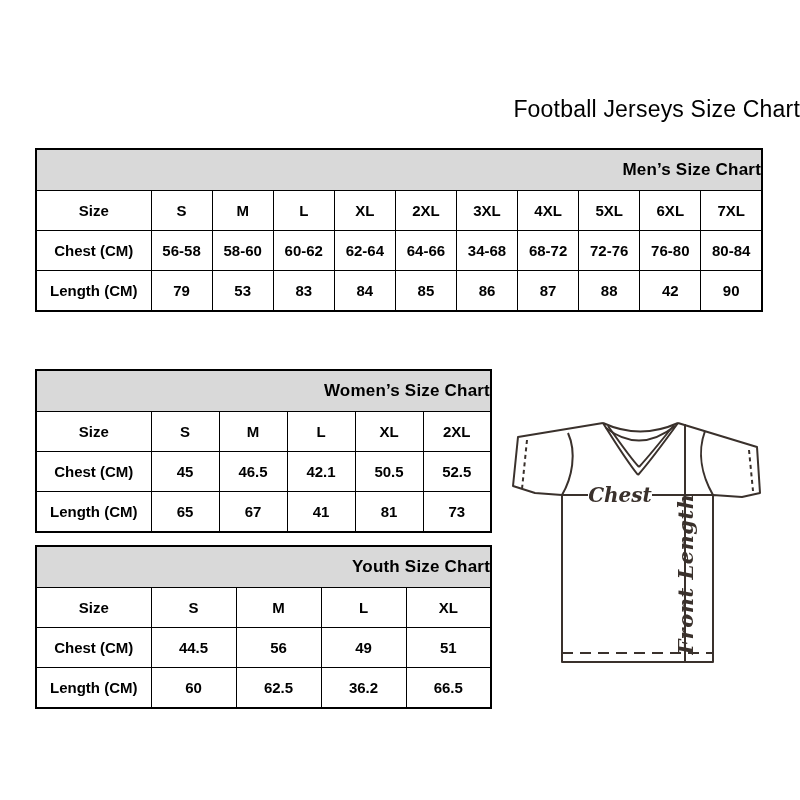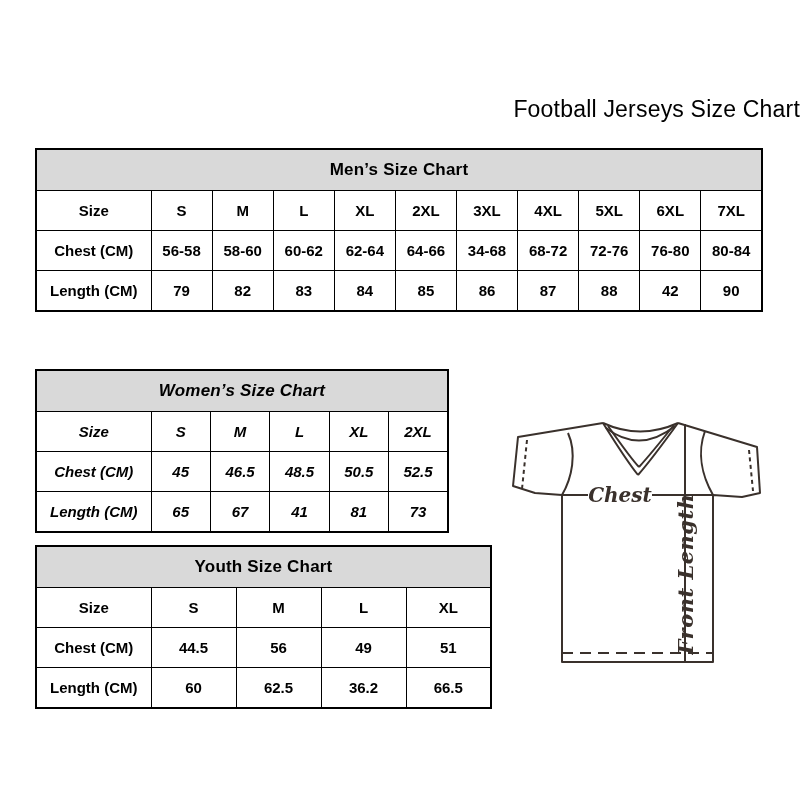--- a/index.html
+++ b/index.html
@@ -24,37 +24,38 @@
     margin-left: 20px;
   }
   table.size-table {
     position: absolute;
     border-collapse: collapse;
     table-layout: fixed;
     border: 2px solid #000000;
     background: #ffffff;
   }
   #tbl-mens   { left: 35px; top: 148px; width: 728px; }
-  #tbl-womens { left: 35px; top: 369px; width: 414px; font-style: italic; }
+  #tbl-womens { left: 35px; top: 369px; width: 457px; }
   #tbl-youth  { left: 35px; top: 545px; width: 457px; }
   .size-table col.label-col { width: 115px; }
   .size-table th, .size-table td {
     border: 1px solid #000000;
     text-align: center;
     vertical-align: middle;
     font-weight: bold;
     font-size: 15px;
     height: 39px;
     padding: 0;
     color: #000000;
   }
   .size-table th.tbl-title {
     font-size: 17px;
     height: 40px;
     letter-spacing: 0.2px;
+    text-align: right;
   }
   .jersey-figure {
     position: absolute;
     left: 492px;
     top: 408px;
     width: 272px;
     height: 262px;
   }
   .jersey-figure svg { display: block; width: 100%; height: 100%; }
   .jline {
@@ -126,21 +127,21 @@
           <td>64-66</td>
           <td>34-68</td>
           <td>68-72</td>
           <td>72-76</td>
           <td>76-80</td>
           <td>80-84</td>
         </tr>
         <tr>
           <th>Length (CM)</th>
           <td>79</td>
-          <td>82</td>
+          <td>53</td>
           <td>83</td>
           <td>84</td>
           <td>85</td>
           <td>86</td>
           <td>87</td>
           <td>88</td>
           <td>42</td>
           <td>90</td>
         </tr>
       </tbody>
@@ -166,21 +167,21 @@
           <th>S</th>
           <th>M</th>
           <th>L</th>
           <th>XL</th>
           <th>2XL</th>
         </tr>
         <tr>
           <th>Chest (CM)</th>
           <td>45</td>
           <td>46.5</td>
-          <td>48.5</td>
+          <td>42.1</td>
           <td>50.5</td>
           <td>52.5</td>
         </tr>
         <tr>
           <th>Length (CM)</th>
           <td>65</td>
           <td>67</td>
           <td>41</td>
           <td>81</td>
           <td>73</td>

